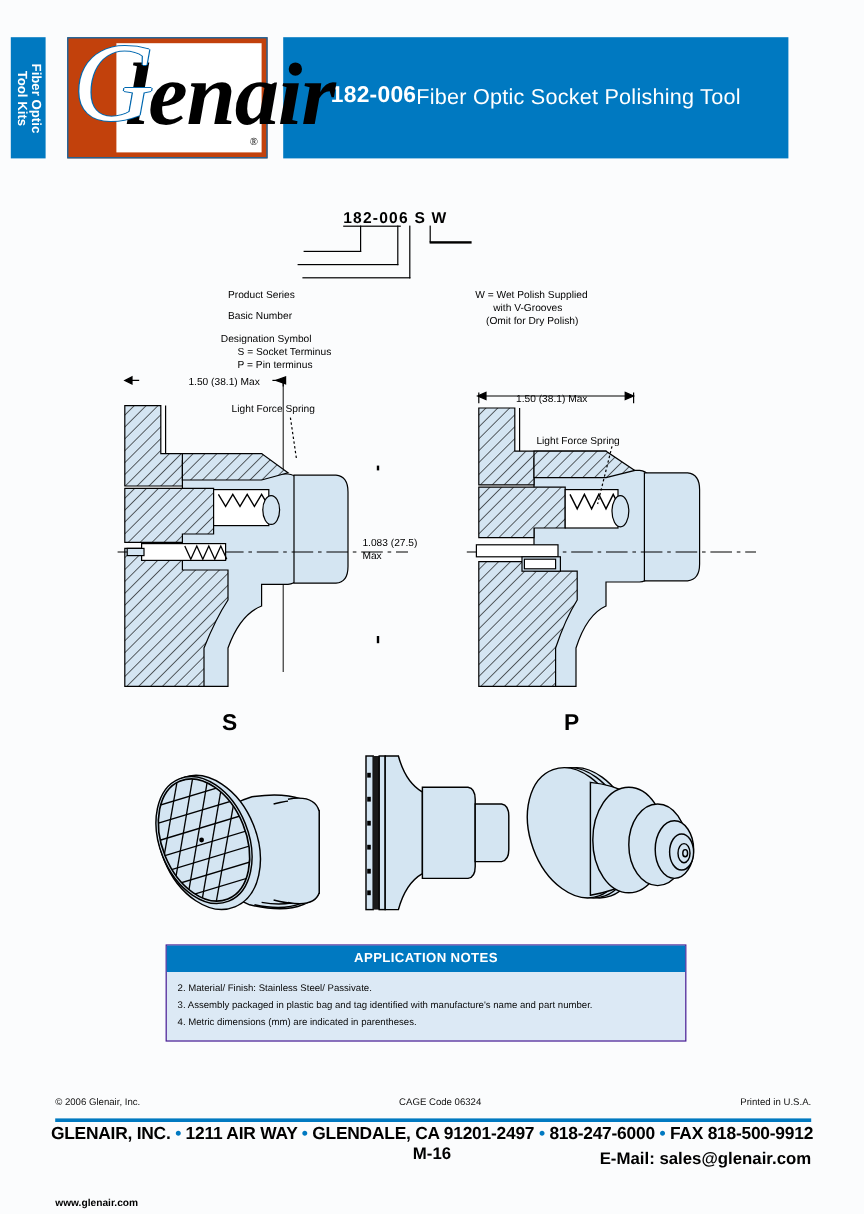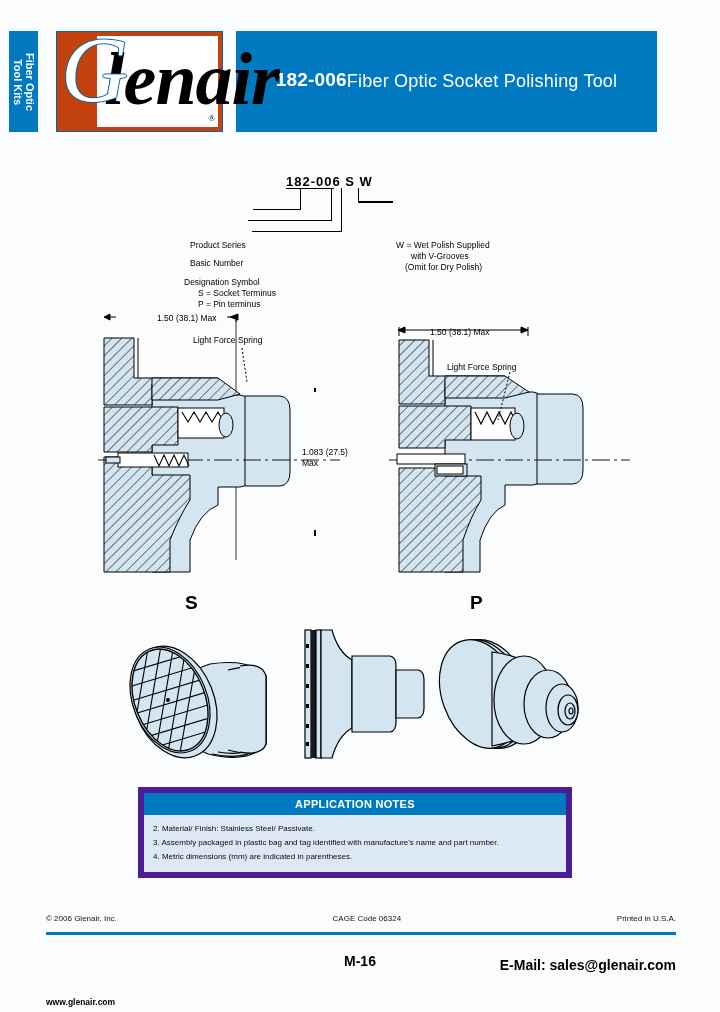--- a/index.html
+++ b/index.html
@@ -159,21 +159,21 @@
     font-size: 19px;
     font-weight: bold;
   }
 
   
   .notes-box {
     position: absolute;
     left: 138px;
     top: 787px;
     width: 434px;
-    border: 6px solid #4c1d95;
+    border: 1px solid #4c1d95;
     box-sizing: border-box;
     background: #dce9f5;
   }
   .notes-head {
     background: #0079c1;
     color: #fff;
     text-align: center;
     font-size: 11px;
     font-weight: bold;
     padding: 5px 0 5px 0;
@@ -474,17 +474,20 @@
       <div class="note-line">4. Metric dimensions (mm) are indicated in parentheses.</div>
     </div>
   </div>
 
   <div class="footer-meta">
     <span>© 2006 Glenair, Inc.</span>
     <span>CAGE Code 06324</span>
     <span>Printed in U.S.A.</span>
   </div>
   <div class="footer-rule"></div>
+  <div class="footer-addr">
+    <span>GLENAIR, INC.</span><span class="dot"> • </span><span>1211 AIR WAY</span><span class="dot"> • </span><span>GLENDALE, CA 91201-2497</span><span class="dot"> • </span><span>818-247-6000</span><span class="dot"> • </span><span>FAX 818-500-9912</span>
+  </div>
   <div class="footer-web">www.glenair.com</div>
   <div class="footer-page">M-16</div>
   <div class="footer-mail">E-Mail: sales@glenair.com</div>
 
 </div>
 
 </body></html>

